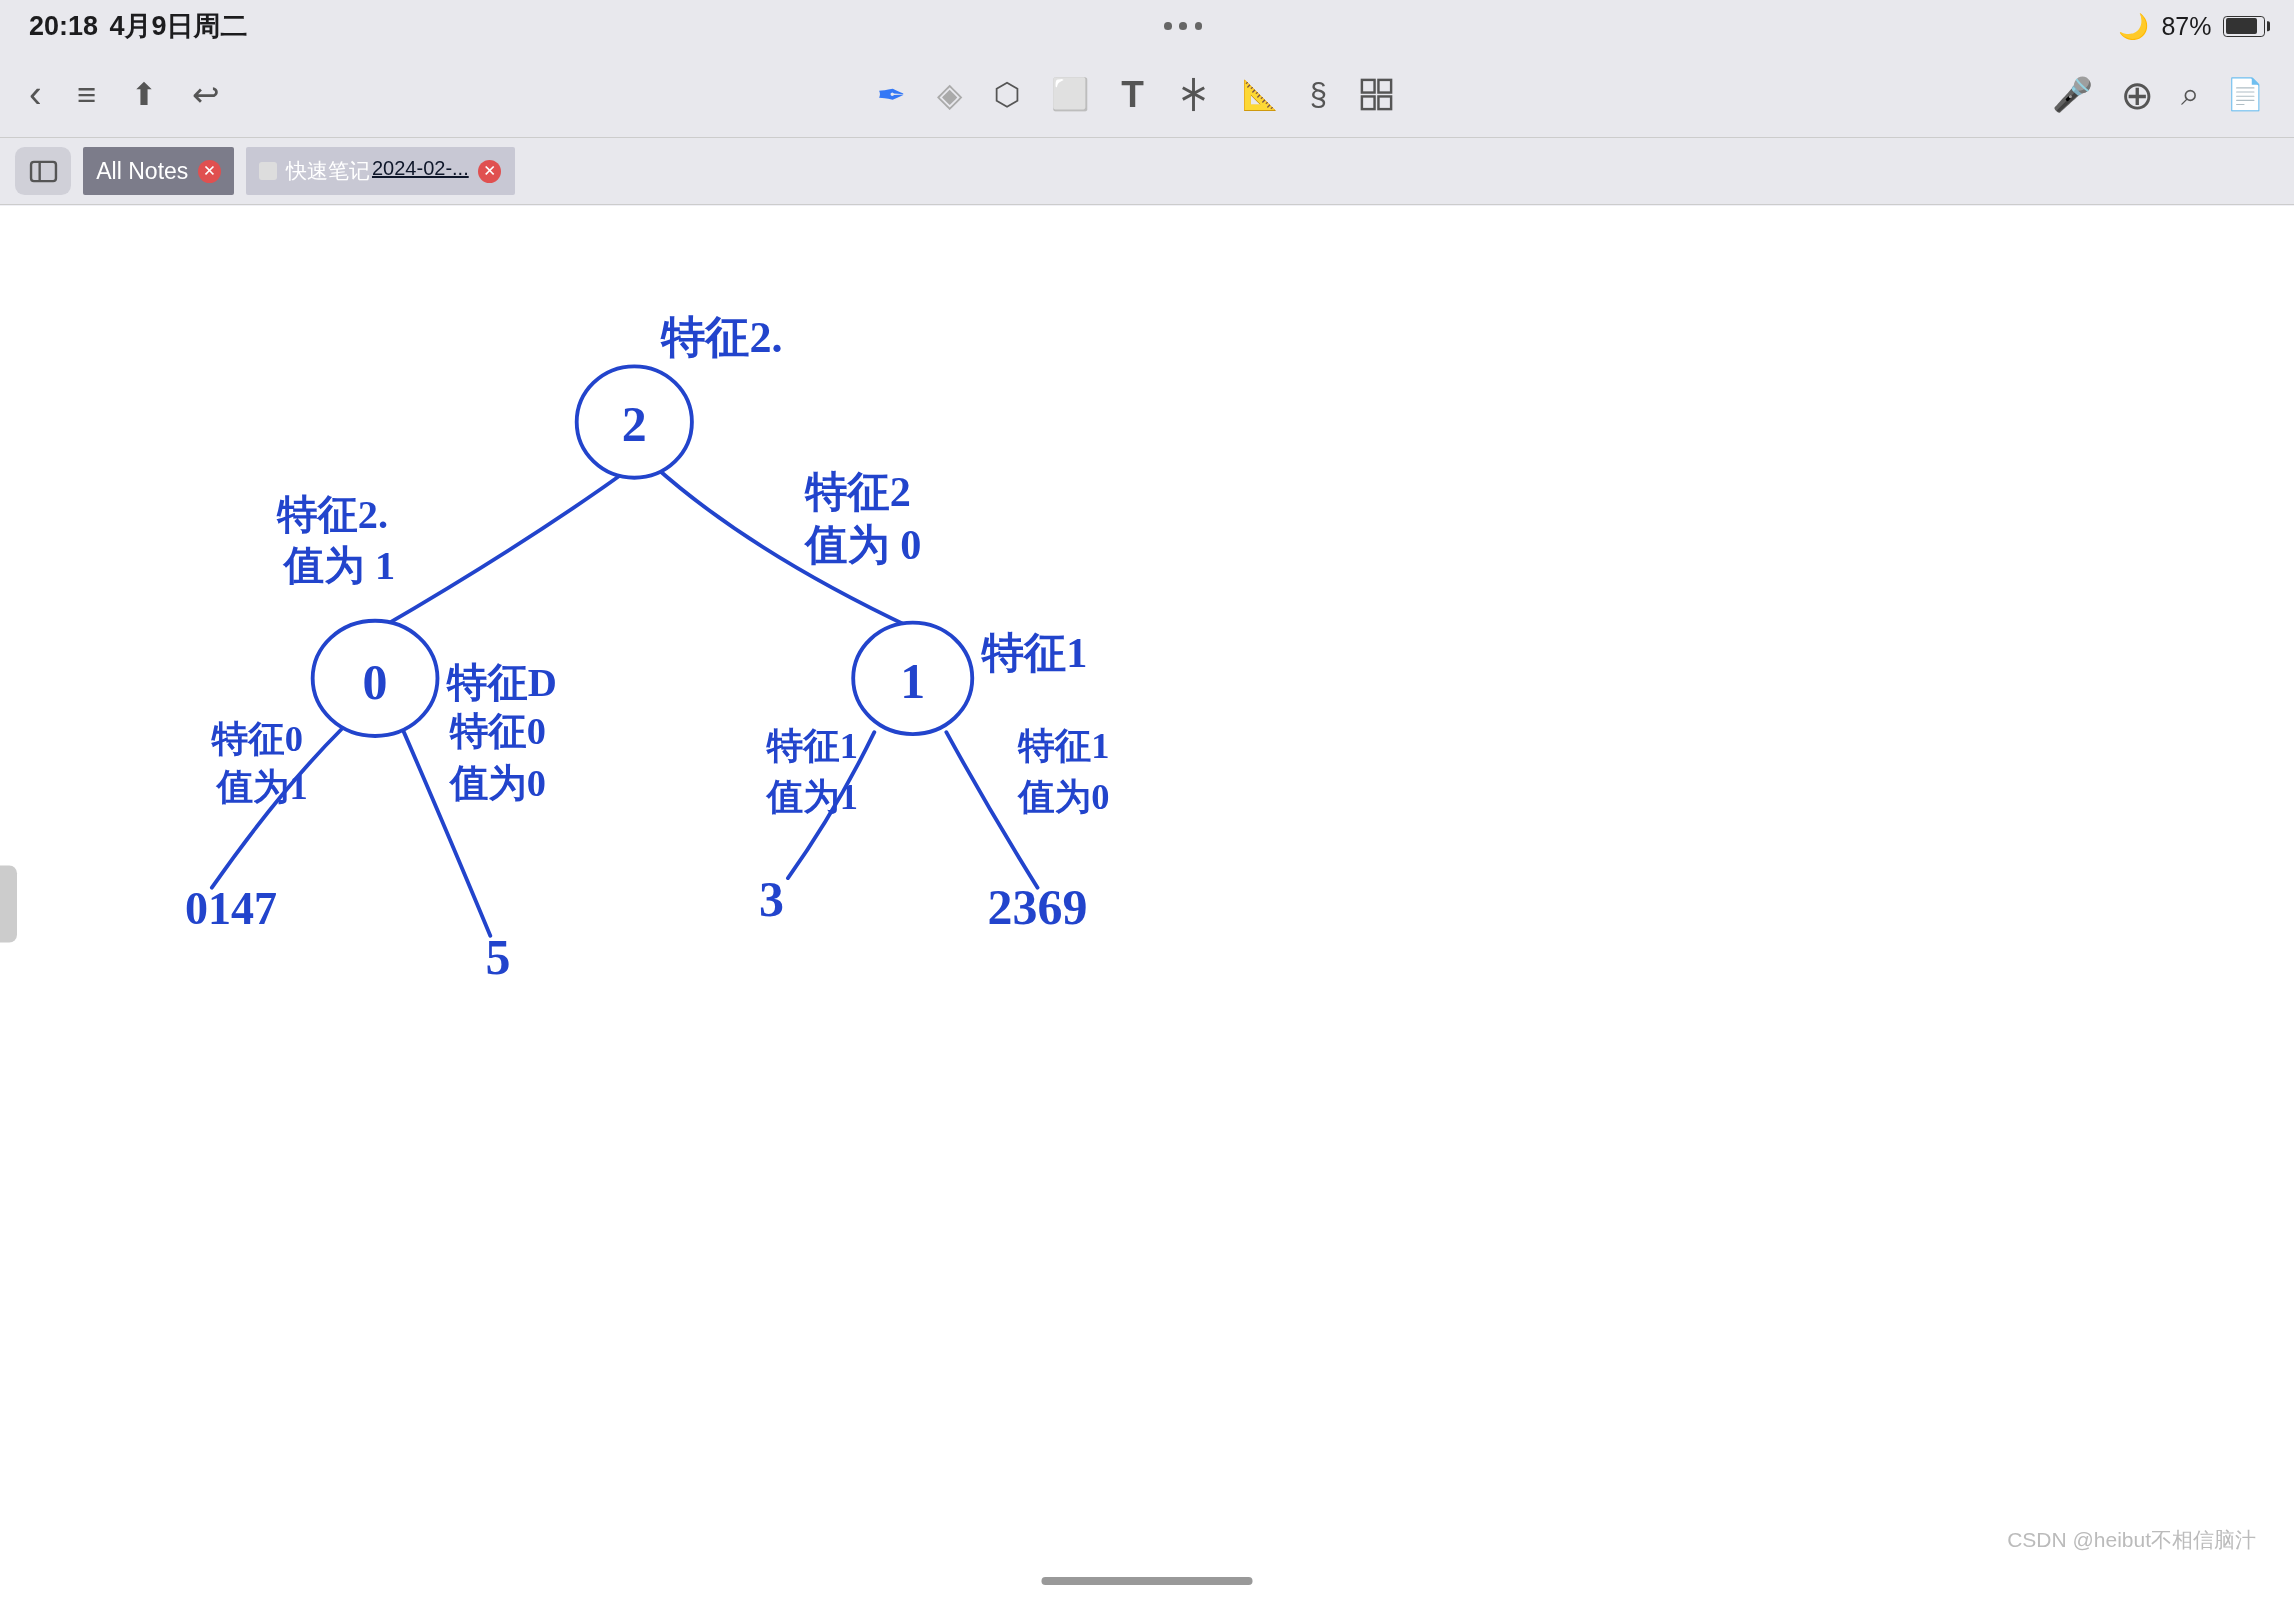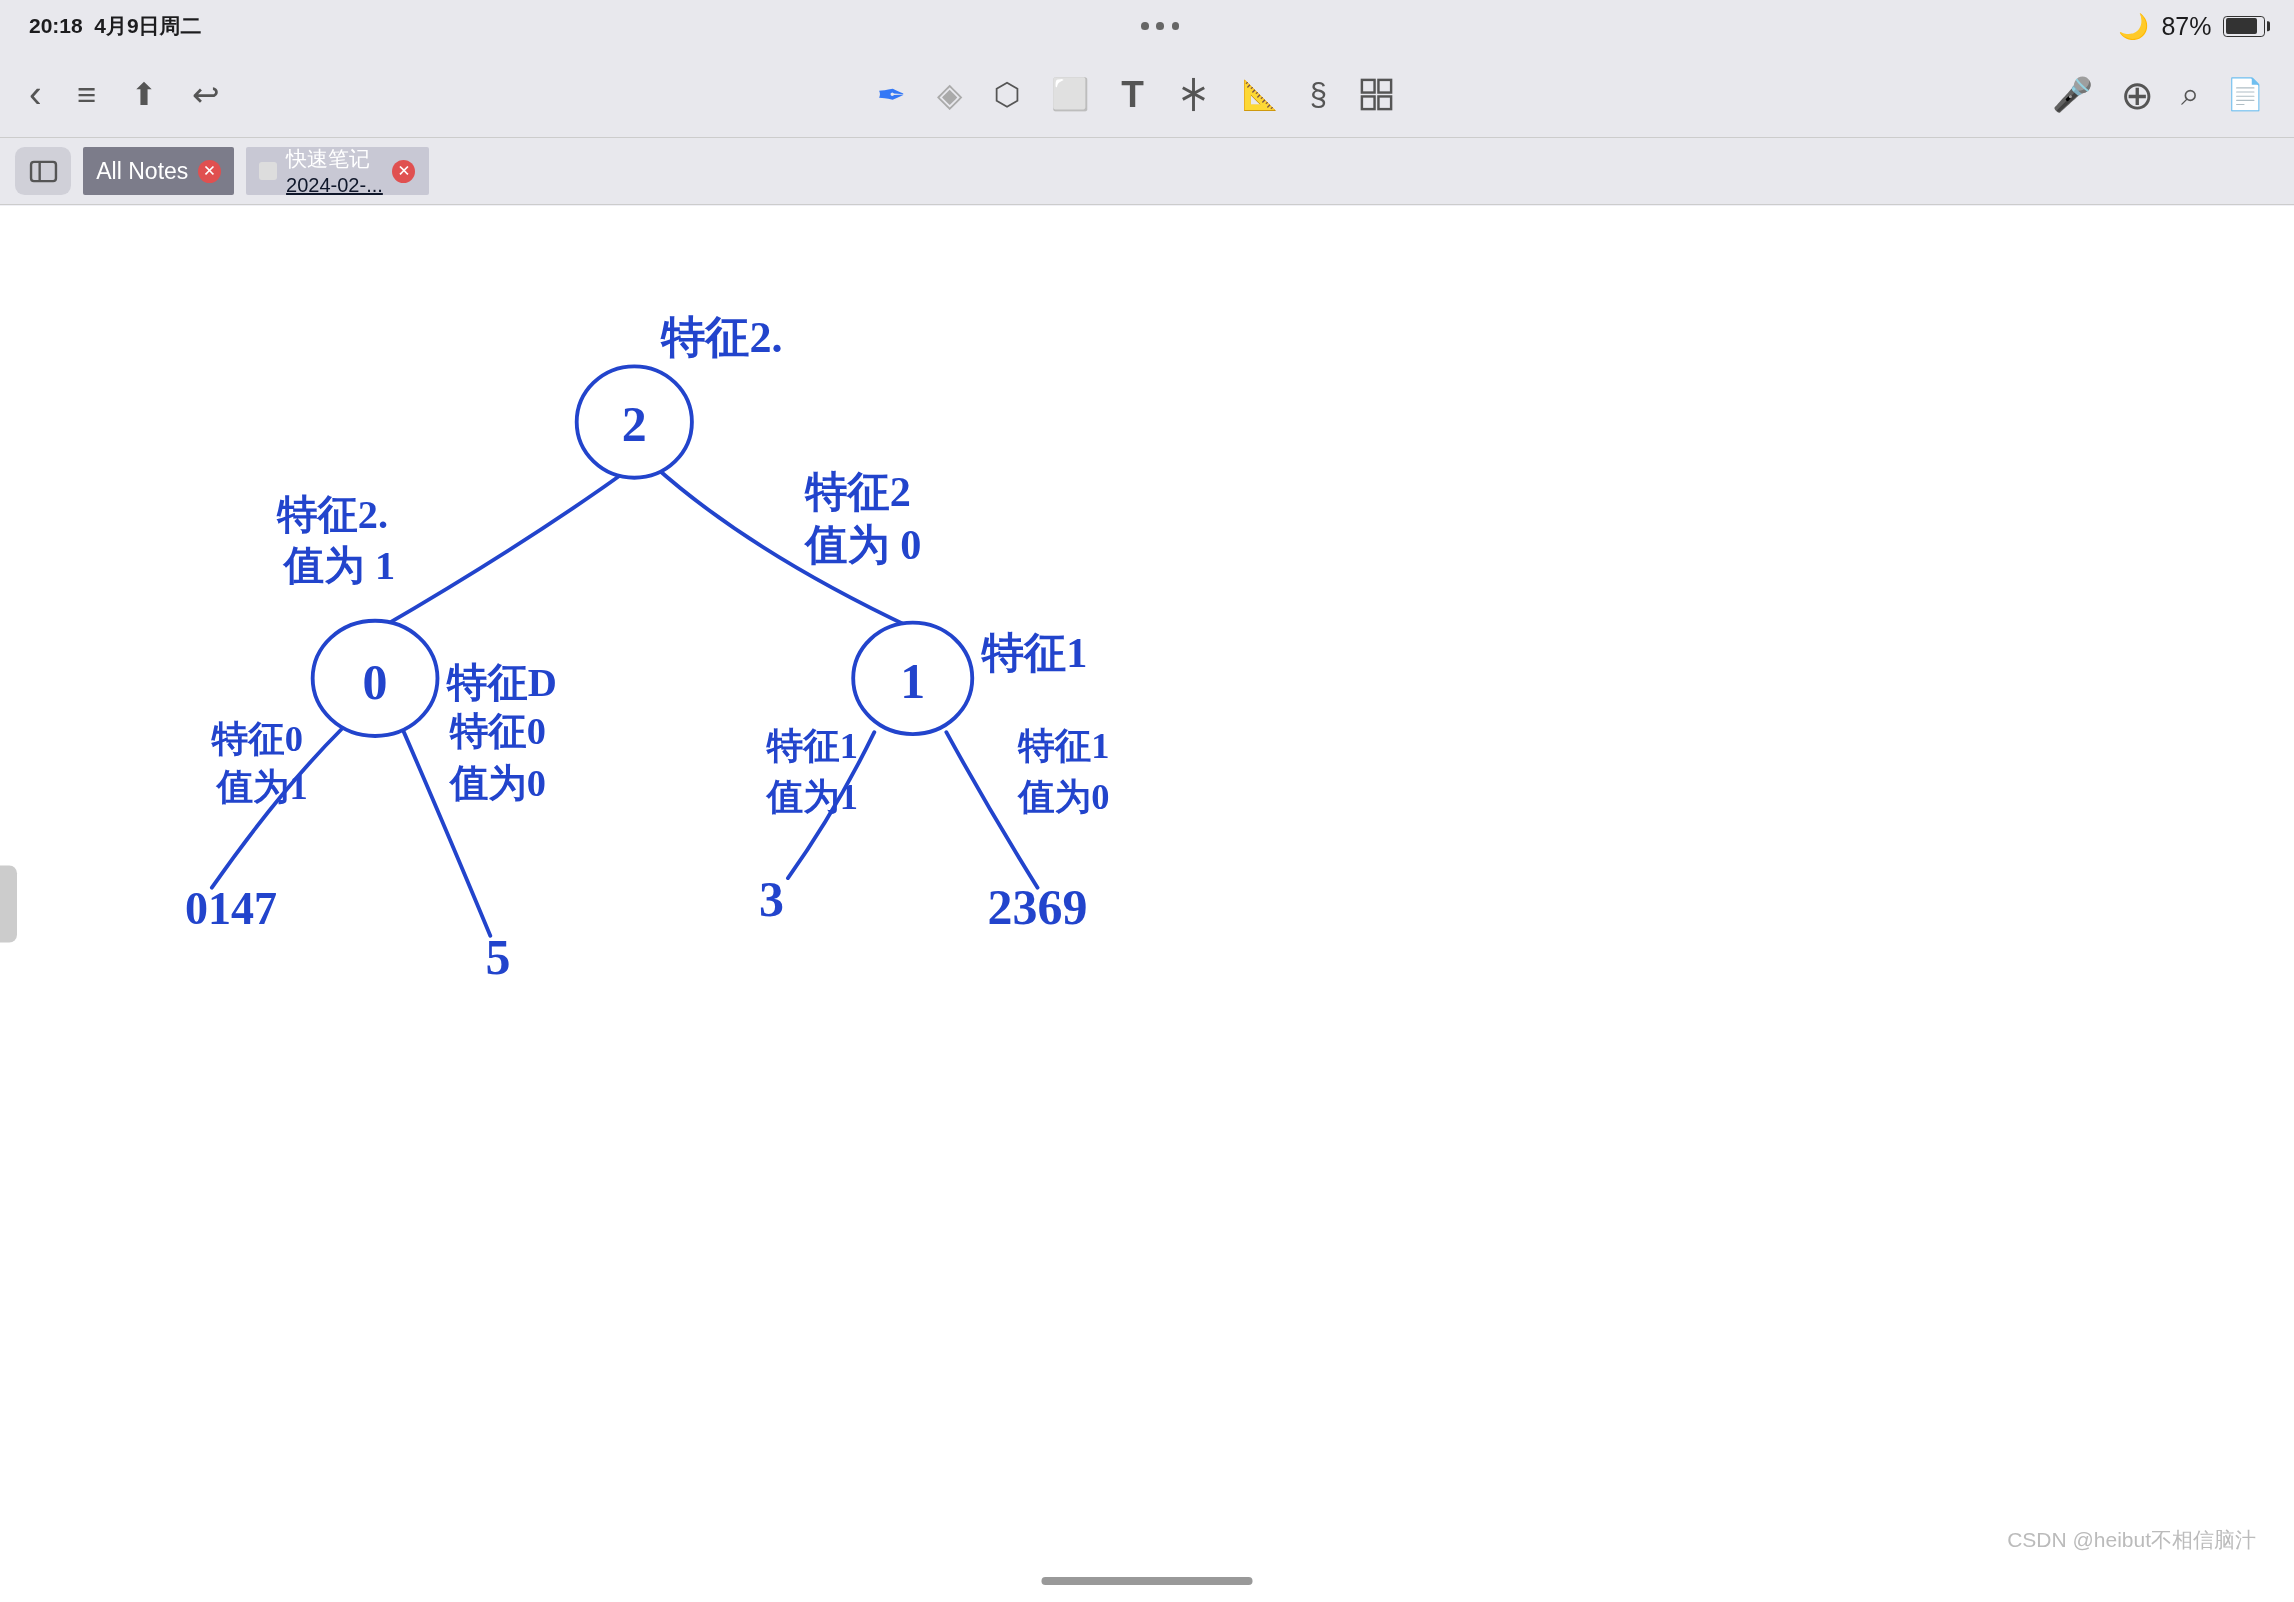--- a/index.html
+++ b/index.html
@@ -21,21 +21,21 @@
       display: flex;
       align-items: center;
       justify-content: space-between;
       padding: 0 29px;
       z-index: 100;
     }
     #status-left {
       display: flex;
       align-items: center;
       gap: 11.5px;
-      font-size: 21px;
+      font-size: 27px;
       font-weight: 600;
       color: #1c1c1e;
     }
     #status-center {
       display: flex;
       align-items: center;
       gap: 7.7px;
     }
     .dot { width: 7.7px; height: 7.7px; border-radius: 50%; background: #666; }
     #status-right {
@@ -290,21 +290,21 @@
       <rect x="2" y="2" width="26" height="20" rx="3" fill="none" stroke="#555" stroke-width="2.5"></rect>
       <line x1="11" y1="2" x2="11" y2="22" stroke="#555" stroke-width="2.5"></line>
     </svg>
   </div>
   <div class="tab-item active">
     <span class="tab-label">All Notes</span>
     <div class="tab-close">✕</div>
   </div>
   <div class="tab-item" style="background:#c8c8d4;">
     <div class="tab-dot"></div>
-    <div style="display:flex; flex-direction:column; gap:1.9px;">
+    <div style="display:flex; gap:1.9px;">
       <span class="tab-label" style="font-size:21px;">快速笔记</span>
       <span class="tab-label" style="font-size:20px; color:#0f172a;text-decoration:underline;">2024-02-...</span>
     </div>
     <div class="tab-close">✕</div>
   </div>
 </div>
 
 <div id="canvas-area">
   <div id="side-handle"></div>
 

